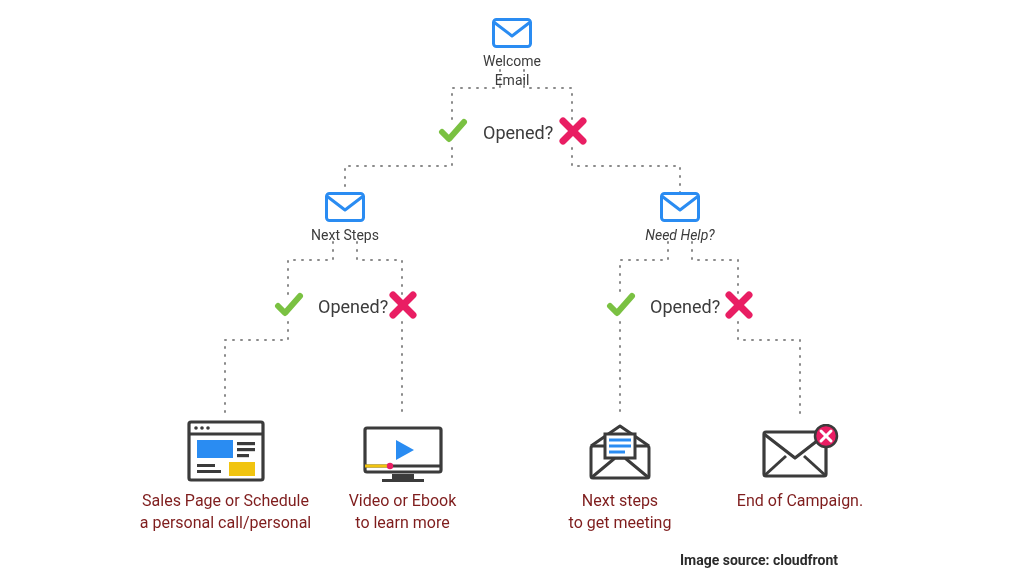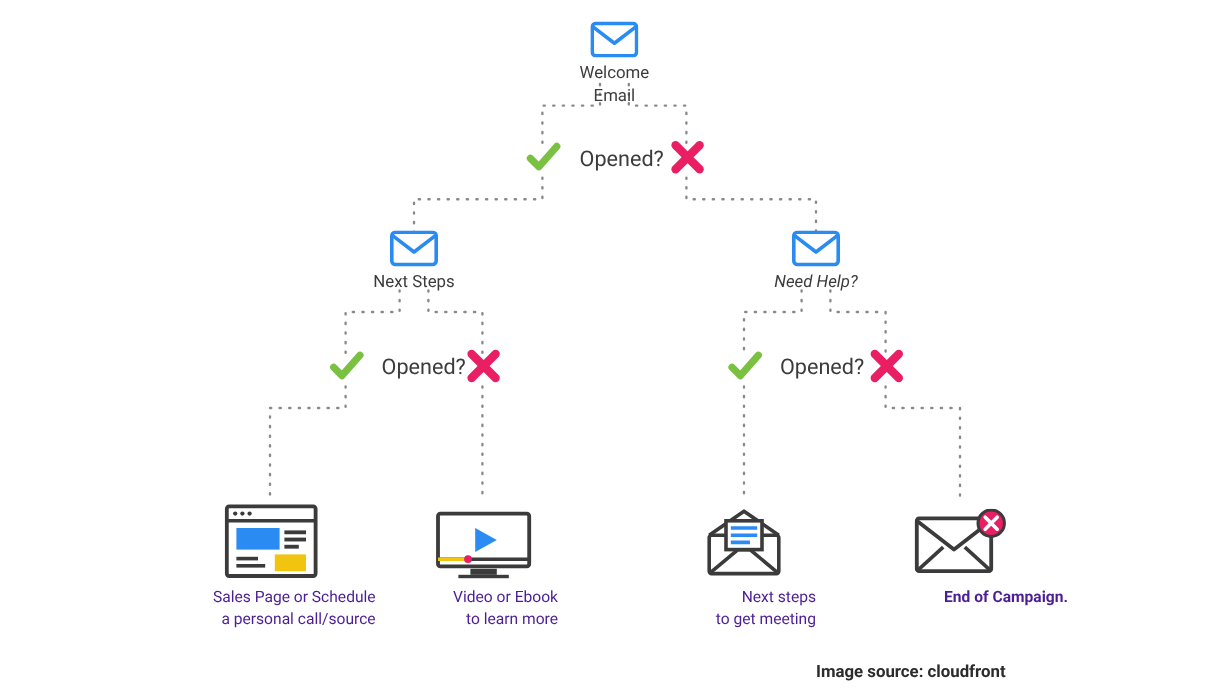--- a/index.html
+++ b/index.html
@@ -29,24 +29,24 @@
   .icon-envelope svg { display: block; margin: 0 auto; }
   .check svg, .cross svg { display: block; }
   .check, .cross { position: absolute; }
   .opened {
     position: absolute;
     font-size: 18px;
     color: #3c3c3c;
   }
   .outcome {
     position: absolute;
-    text-align: right;
-    font-size: 13px;
+    text-align: center;
+    font-size: 16px;
     line-height: 1.35;
-    color: #4c1d95;
+    color: #7f1d1d;
   }
   .outcome .art {
     height: 64px;
     display: flex;
     align-items: flex-end;
     justify-content: center;
     margin-bottom: 8px;
   }
   .dotline {
     position: absolute;
@@ -175,21 +175,21 @@
         <rect x="10" y="20" width="36" height="18" fill="#2a8cf2"></rect>
         <rect x="50" y="22" width="18" height="3.2" fill="#3b3b3b"></rect>
         <rect x="50" y="28" width="18" height="3.2" fill="#3b3b3b"></rect>
         <rect x="50" y="34" width="12" height="3.2" fill="#3b3b3b"></rect>
         <rect x="10" y="44" width="18" height="3" fill="#3b3b3b"></rect>
         <rect x="10" y="50" width="24" height="3" fill="#3b3b3b"></rect>
         <rect x="42" y="42" width="26" height="14" fill="#f1c40f"></rect>
       </svg>
     </div>
     <div>Sales Page or Schedule</div>
-    <div>a personal call/source</div>
+    <div>a personal call/personal</div>
   </div>
 
   <div class="outcome" style="left:340px; top:418px; width:125px;">
     <div class="art">
       <svg width="82" height="60" viewBox="0 0 82 60">
         <rect x="3" y="6" width="76" height="44" rx="2" fill="none" stroke="#3b3b3b" stroke-width="3.2"></rect>
         <polygon points="34,18 34,38 52,28" fill="#2a8cf2"></polygon>
         <line x1="3" y1="44" x2="79" y2="44" stroke="#3b3b3b" stroke-width="3"></line>
         <line x1="3" y1="44" x2="28" y2="44" stroke="#f1c40f" stroke-width="3"></line>
         <circle cx="28" cy="44" r="3.2" fill="#e91e63"></circle>
@@ -214,21 +214,21 @@
         <rect x="18" y="14" width="30" height="24" fill="#fff" stroke="#3b3b3b" stroke-width="3"></rect>
         <line x1="22" y1="20" x2="44" y2="20" stroke="#2a8cf2" stroke-width="3"></line>
         <line x1="22" y1="26" x2="44" y2="26" stroke="#2a8cf2" stroke-width="3"></line>
         <line x1="22" y1="32" x2="38" y2="32" stroke="#2a8cf2" stroke-width="3"></line>
       </svg>
     </div>
     <div>Next steps</div>
     <div>to get meeting</div>
   </div>
 
-  <div class="outcome" style="left:710px; top:418px; width:180px;font-weight:bold;">
+  <div class="outcome" style="left:710px; top:418px; width:180px;">
     <div class="art">
       <svg width="80" height="58" viewBox="0 0 80 58">
         <rect x="4" y="8" width="62" height="44" rx="2" fill="#fff" stroke="#3b3b3b" stroke-width="3.2"></rect>
         <polyline points="4,10 35,34 66,10" fill="none" stroke="#3b3b3b" stroke-width="3.2" stroke-linejoin="round"></polyline>
         <line x1="4" y1="52" x2="26" y2="32" stroke="#3b3b3b" stroke-width="3"></line>
         <line x1="66" y1="52" x2="44" y2="32" stroke="#3b3b3b" stroke-width="3"></line>
         <circle cx="66" cy="12" r="11" fill="#e91e63" stroke="#3b3b3b" stroke-width="2.5"></circle>
         <line x1="61" y1="7" x2="71" y2="17" stroke="#fff" stroke-width="3" stroke-linecap="round"></line>
         <line x1="71" y1="7" x2="61" y2="17" stroke="#fff" stroke-width="3" stroke-linecap="round"></line>
       </svg>

